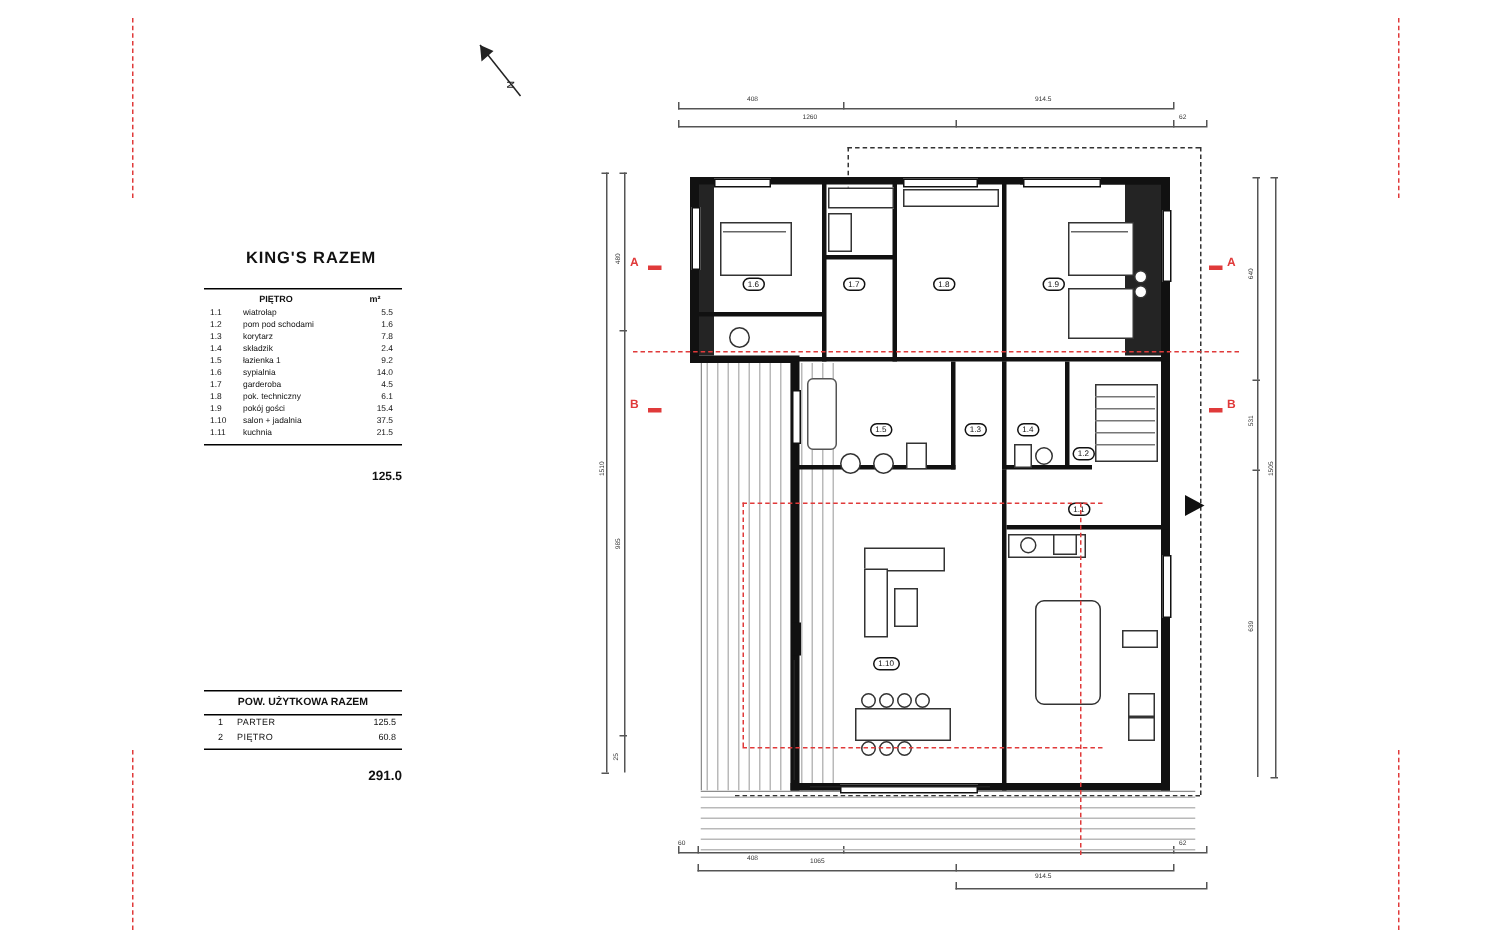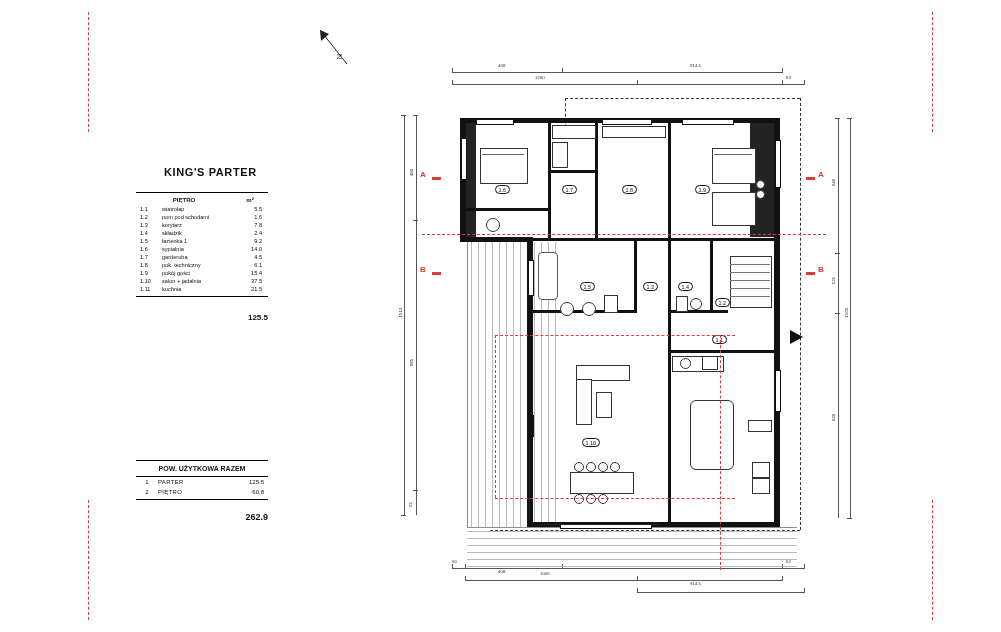--- a/index.html
+++ b/index.html
@@ -83,21 +83,21 @@
 
   <div class="north">
     <svg width="40" height="42" viewBox="0 0 40 42">
       <path d="M3 2 L30 36" stroke="#222" stroke-width="1" fill="none"></path>
       <path d="M3 2 L4 13 L12 6 Z" fill="#222"></path>
     </svg>
   </div>
   <div class="northtxt">N</div>
 
   <div class="titleblock">
-    <div class="house-title">KING'S PARTER</div>
+    <div class="house-title">KING'S RAZEM</div>
     <div class="tbl">
       <div class="rule"></div>
       <table class="room-table">
         <thead>
           <tr>
             <th colspan="2">PIĘTRO</th>
             <th>m²</th>
           </tr>
         </thead>
         <tbody id="roomrows">
@@ -175,21 +175,21 @@
             <td class="ar">125.5</td>
           </tr>
           <tr>
             <td class="idx">2</td>
             <td class="nm">PIĘTRO</td>
             <td class="ar">60.8</td>
           </tr>
         </tbody>
     </table>
     <div class="rule" style="border-top:1px solid #000;width:132px;margin-top:2px;"></div>
-    <div class="tot-sum">262.9</div>
+    <div class="tot-sum">291.0</div>
   </div>
 
   <div class="plan">
 
     <div class="dimline" style="left:62px;top:52px;width:330px;"></div>
     <div class="tick" style="left:62px;top:48px;"></div>
     <div class="tick" style="left:172px;top:48px;"></div>
     <div class="tick" style="left:392px;top:48px;"></div>
     <div class="dim" style="left:108px;top:43px;">408</div>
 

